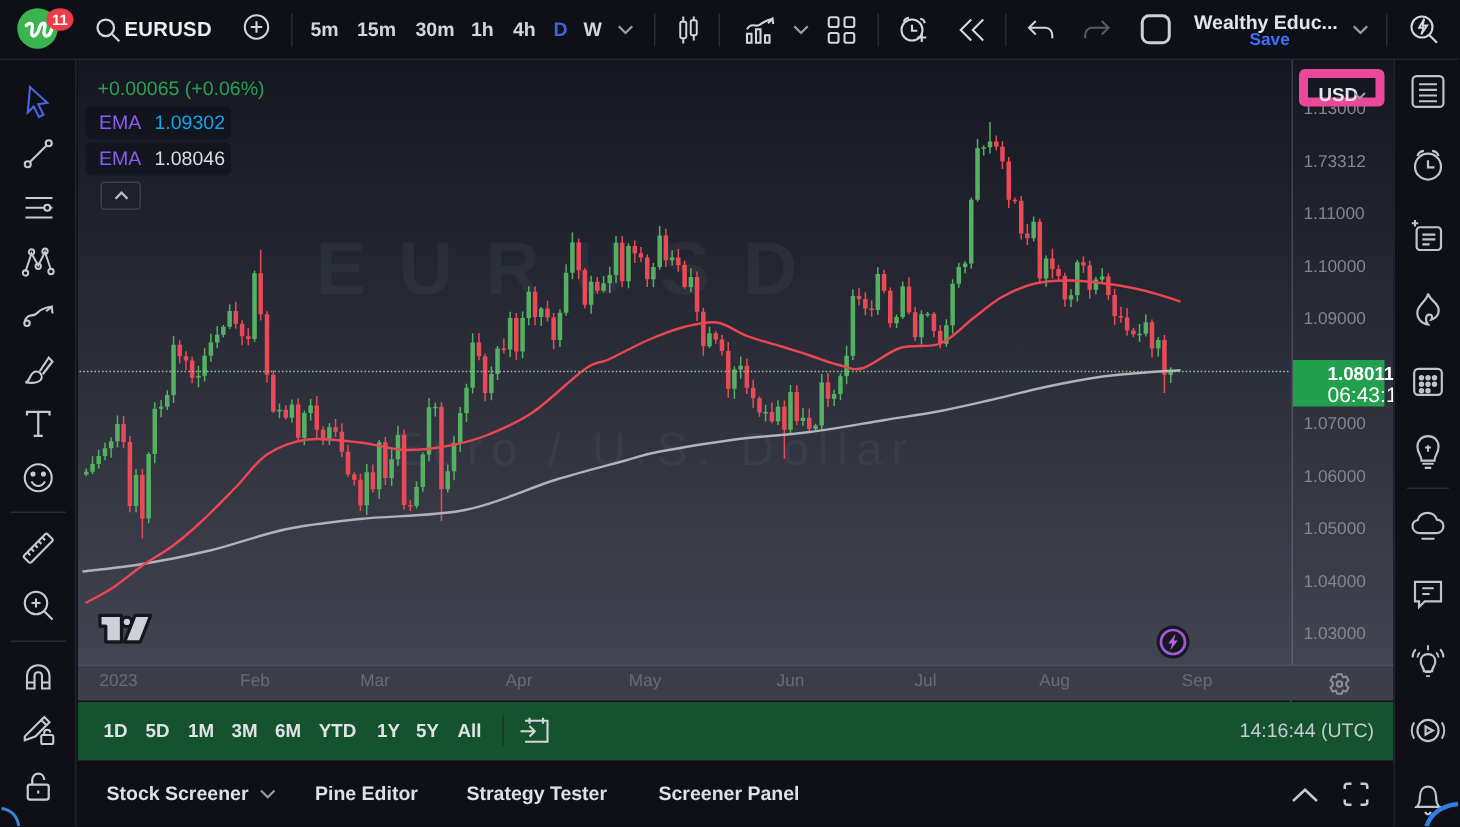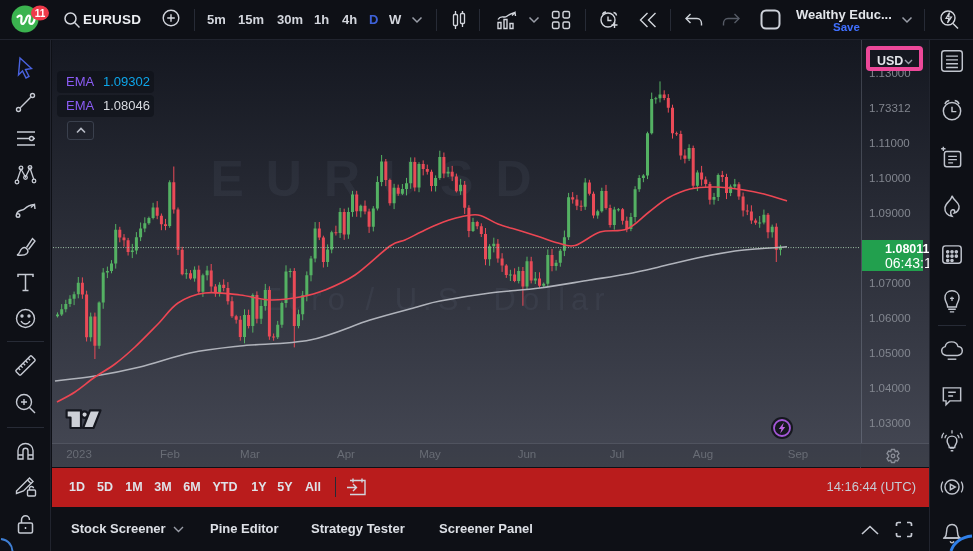--- a/index.html
+++ b/index.html
@@ -12,25 +12,25 @@
 #leftbar { position:absolute; left:0; top:40px; width:51px; height:511px; background:#0e1016; border-right:1px solid #21242e; }
 .ltool { position:absolute; left:14px; width:23px; height:23px; }
 .ldiv { position:absolute; left:7px; width:37px; height:1px; background:#272b36; }
 #gradpane { position:absolute; left:52px; top:40px; width:877px; height:427px; background:linear-gradient(180deg,#141720 0%,#454854 100%); }
 #chart { position:absolute; left:52px; top:40px; width:808px; height:403px; }
 #paxis { position:absolute; left:861px; top:40px; width:68px; height:403px; border-left:1px solid rgba(190,200,220,0.22); }
 .plab { position:absolute; left:7px; color:#82868f; font-size:11.5px; height:14px; line-height:14px; }
 #plast { position:absolute; left:0px; top:200px; width:61px; height:31px; background:#22a04e; color:#fff; text-align:center;padding-left:23px; }
 #plast .l1 { font-size:12.5px; font-weight:bold; line-height:16px; padding-top:1px; }
 #plast .l2 { font-size:14px; line-height:13px; }
-#usdbtn { position:absolute; left:4px; top:6px; width:57px; height:25px; border:4px solid #ec4899; border-radius:4px; color:#e4e6eb; font-size:12.5px; font-weight:bold; line-height:23px; padding-left:7px; background:rgba(20,23,30,0.45); }
+#usdbtn { position:absolute; left:4px; top:6px; width:57px; height:25px; border:6px solid #ec4899; border-radius:4px; color:#e4e6eb; font-size:12.5px; font-weight:bold; line-height:23px; padding-left:7px; background:rgba(20,23,30,0.45); }
 #taxis { position:absolute; left:52px; top:443px; width:877px; height:24px; background:rgba(5,7,10,0.12); border-top:1px solid rgba(190,200,220,0.16); }
 .mlab { position:absolute; top:4px; width:40px; text-align:center; color:#686c75; font-size:11.5px; }
 #taxis .vline { position:absolute; left:808px; top:0; width:1px; height:24px; background:#3c404b; }
-#rranges { position:absolute; left:52px; top:468px; width:877px; height:42px; background:#b91c1c; border-bottom:1px solid #252833; }
+#rranges { position:absolute; left:52px; top:468px; width:877px; height:42px; background:#14532d; border-bottom:1px solid #252833; }
 .rng { position:absolute; top:0; height:38px; line-height:38px; color:#dfe2e8; font-size:12.5px; font-weight:bold; text-align:center; }
 #rtime { position:absolute; right:13px; top:0; height:38px; line-height:38px; color:#c6cad3; font-size:13px; }
 #botbar { position:absolute; left:52px; top:507px; width:877px; height:44px; background:#0e1016; }
 .btxt { position:absolute; top:0; height:44px; line-height:44px; color:#dde0e6; font-size:13px; font-weight:bold; }
 #sidebar { position:absolute; left:929px; top:40px; width:44px; height:511px; background:#0e1016; border-left:1px solid #21242e; }
 .stool { position:absolute; left:9px; width:26px; height:26px; }
 .sdiv { position:absolute; left:8px; width:28px; height:1px; background:#272b36; }
 .ema-t { color:#8b5cf6; }
 svg.ic { display:block; }
 </style>
@@ -236,20 +236,21 @@
  <circle cx="32.6" cy="374.6" r="3.2"></circle>
  <path d="M38 370.3 H48.5 L41.5 388 H31 Z"></path>
 </g>
 <g transform="translate(730,388)">
  <circle cx="0" cy="0" r="11" fill="#16181f"></circle>
  <circle cx="0" cy="0" r="8" fill="none" stroke="#a457d8" stroke-width="1.8"></circle>
  <path d="M1.8 -5.5 L-3.2 1 L-0.6 1 L-1.8 5.5 L3.2 -1 L0.6 -1 Z" fill="#bb63e0"></path>
 </g>
 </svg>
 
+<div style="position:absolute;left:13px;top:8px;color:#2aa158;font-size:13px;height:22px;line-height:22px">+0.00065 (+0.06%)</div>
 <div style="position:absolute;left:5px;top:31px;width:97px;height:22px;background:rgba(13,16,23,0.6);border-radius:4px"></div>
 <div style="position:absolute;left:5px;top:55px;width:97px;height:22px;background:rgba(13,16,23,0.6);border-radius:4px"></div>
 <div style="position:absolute;left:14px;top:31px;font-size:13px;height:22px;line-height:22px"><span class="ema-t">EMA</span><span style="color:#0ea5e9;position:absolute;left:37px">1.09302</span></div>
 <div style="position:absolute;left:14px;top:55px;font-size:13px;height:22px;line-height:22px"><span class="ema-t">EMA</span><span style="color:#d8dbe0;position:absolute;left:37px">1.08046</span></div>
 <div style="position:absolute;left:15px;top:81px;width:27px;height:19px;border:1px solid #3a404d;border-radius:3px">
   <svg class="ic" style="margin:5px auto 0" width="10" height="7" viewBox="0 0 10 7" fill="none" stroke="#b9bdc7" stroke-width="1.6">
           <path d="M1 5.5L5 1.5L9 5.5"></path>
         </svg>
 </div>
 </div>

